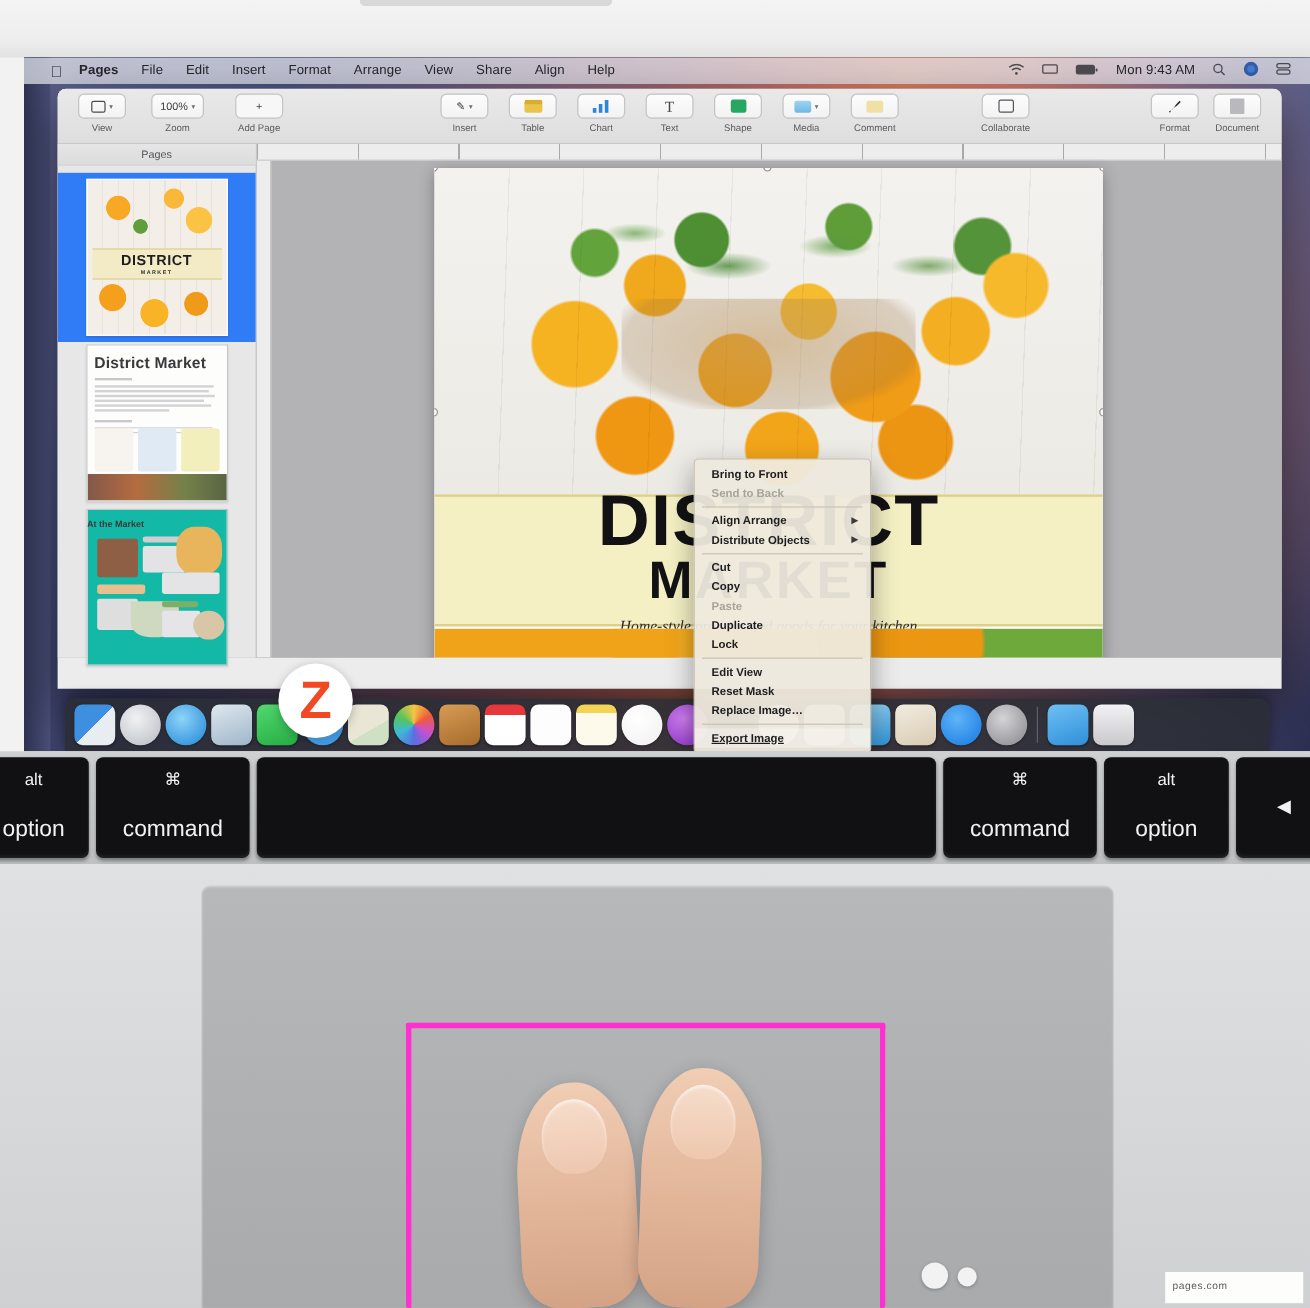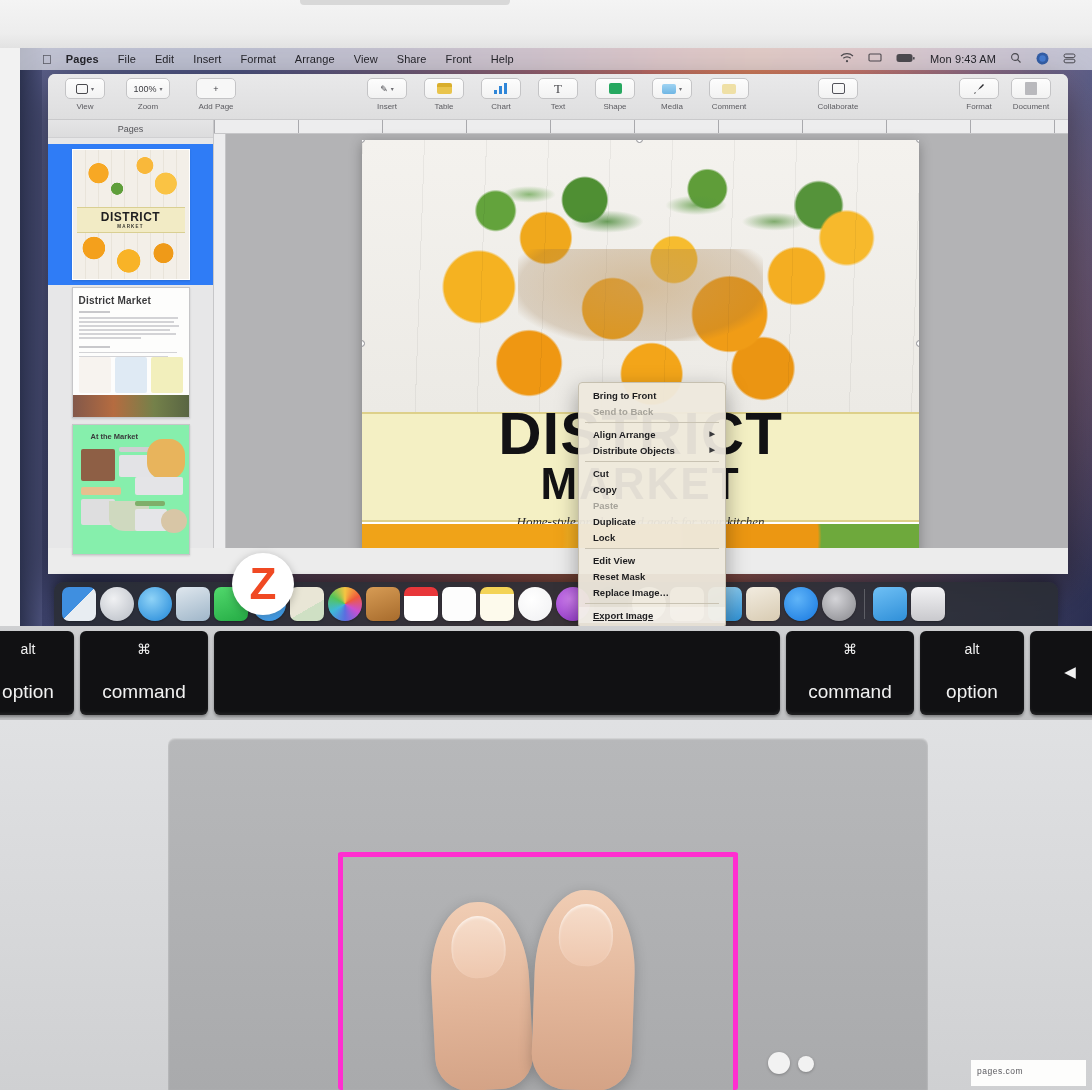--- a/index.html
+++ b/index.html
@@ -170,33 +170,33 @@
   .t1-band {
     position: absolute; left: 4px; right: 4px; top: 44%; height: 26px;
     background: #f2ebc5; border-top: 1.2px solid #d9cf92; border-bottom: 1.2px solid #d9cf92;
     display: flex; flex-direction: column; align-items: center; justify-content: center;
   }
   .t1-band .b1 { font-size: 12px; font-weight: bold; letter-spacing: .5px; color: #1e1e20; }
   .t1-band .b2 { font-size: 4.5px; font-weight: bold; letter-spacing: 1.2px; color: #35352f; }
 
   
   .t2 { position: absolute; inset: 0; background: #fdfdfc; padding: 7px 6px; }
-  .t2 .h { font-size: 10px; font-weight: bold; color: #3a3a3c; letter-spacing: .2px; }
+  .t2 .h { font-size: 13px; font-weight: bold; color: #3a3a3c; letter-spacing: .2px; }
   .t2 .sub { height: 2px; width: 30%; background: #c8c8cb; margin: 5px 0 4px; }
   .t2 .ln { height: 1.6px; background: #d3d3d6; margin-bottom: 2.4px; }
   .t2 .cards { position: absolute; left: 6px; right: 6px; bottom: 24px; display: flex; gap: 4px; }
   .t2 .card { flex: 1; height: 36px; border-radius: 2px; }
   .t2 .c1 { background: #f7f3ef; }
   .t2 .c2 { background: #dfeaf4; }
   .t2 .c3 { background: #f2efbc; }
   .t2 .foot { position: absolute; left: 0; right: 0; bottom: 0; height: 22px;
     background: linear-gradient(90deg,#6d3b2a,#a8521f 35%,#5c6b2a 70%,#3c4a22); opacity:.85;}
 
   
-  .t3 { position: absolute; inset: 0; background: #86efac; padding: 7px 18px; }
+  .t3 { position: absolute; inset: 0; background: #14b8a6; padding: 7px 0; }
   .t3 .h { font-size: 7.5px; font-weight: bold; color: #39393b; }
   .t3 .blk { position: absolute; border-radius: 2px; }
 
   
   .canvas { flex: 1; position: relative; background: #b3b3b5; overflow: hidden; }
   .ruler-h {
     position: absolute; left: 0; right: 0; top: 0; height: 14px;
     background: #ededee; border-bottom: 1px solid #c6c6c8;
     background-image: repeating-linear-gradient(90deg, #a9a9ad 0 1px, transparent 1px 84px);
   }
@@ -414,21 +414,21 @@
     <div class="menubar">
       <span class="apple"></span>
       <span class="mi app">Pages</span>
       <span class="mi">File</span>
       <span class="mi">Edit</span>
       <span class="mi">Insert</span>
       <span class="mi">Format</span>
       <span class="mi">Arrange</span>
       <span class="mi">View</span>
       <span class="mi">Share</span>
-      <span class="mi">Front</span>
+      <span class="mi">Align</span>
       <span class="mi">Help</span>
       <span class="right">
         <span class="mb-ico">
           <svg width="14" height="10" viewBox="0 0 14 10">
               <path d="M1 3a9 9 0 0 1 12 0" stroke="#35353a" stroke-width="1.2" fill="none"></path>
               <path d="M3.3 5.3a6 6 0 0 1 7.4 0" stroke="#35353a" stroke-width="1.2" fill="none"></path>
               <circle cx="7" cy="8.2" r="1.1" fill="#35353a"></circle>
             </svg>
         </span>
         <span class="mb-ico">

